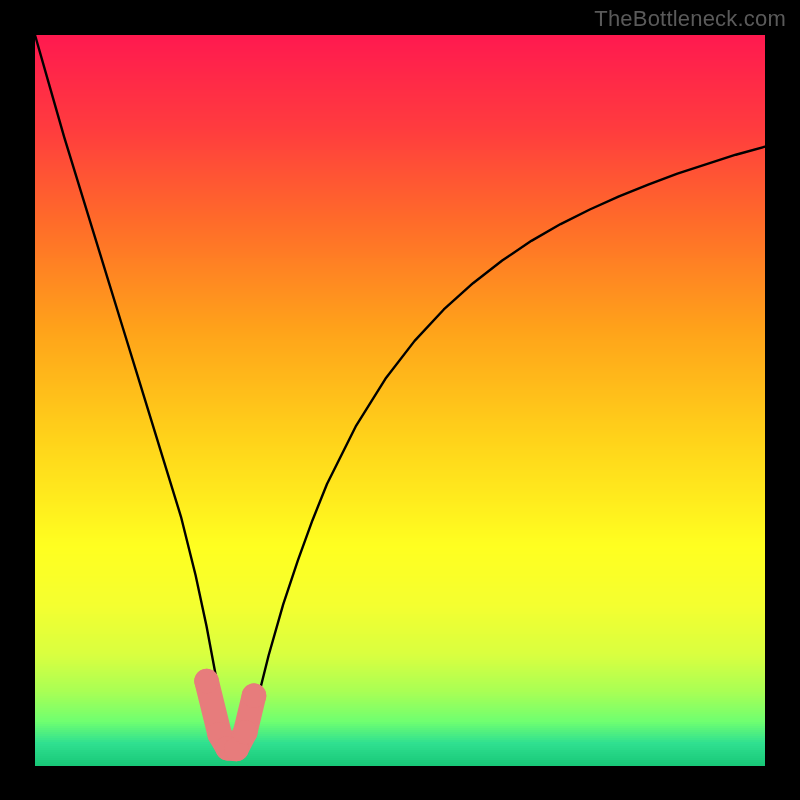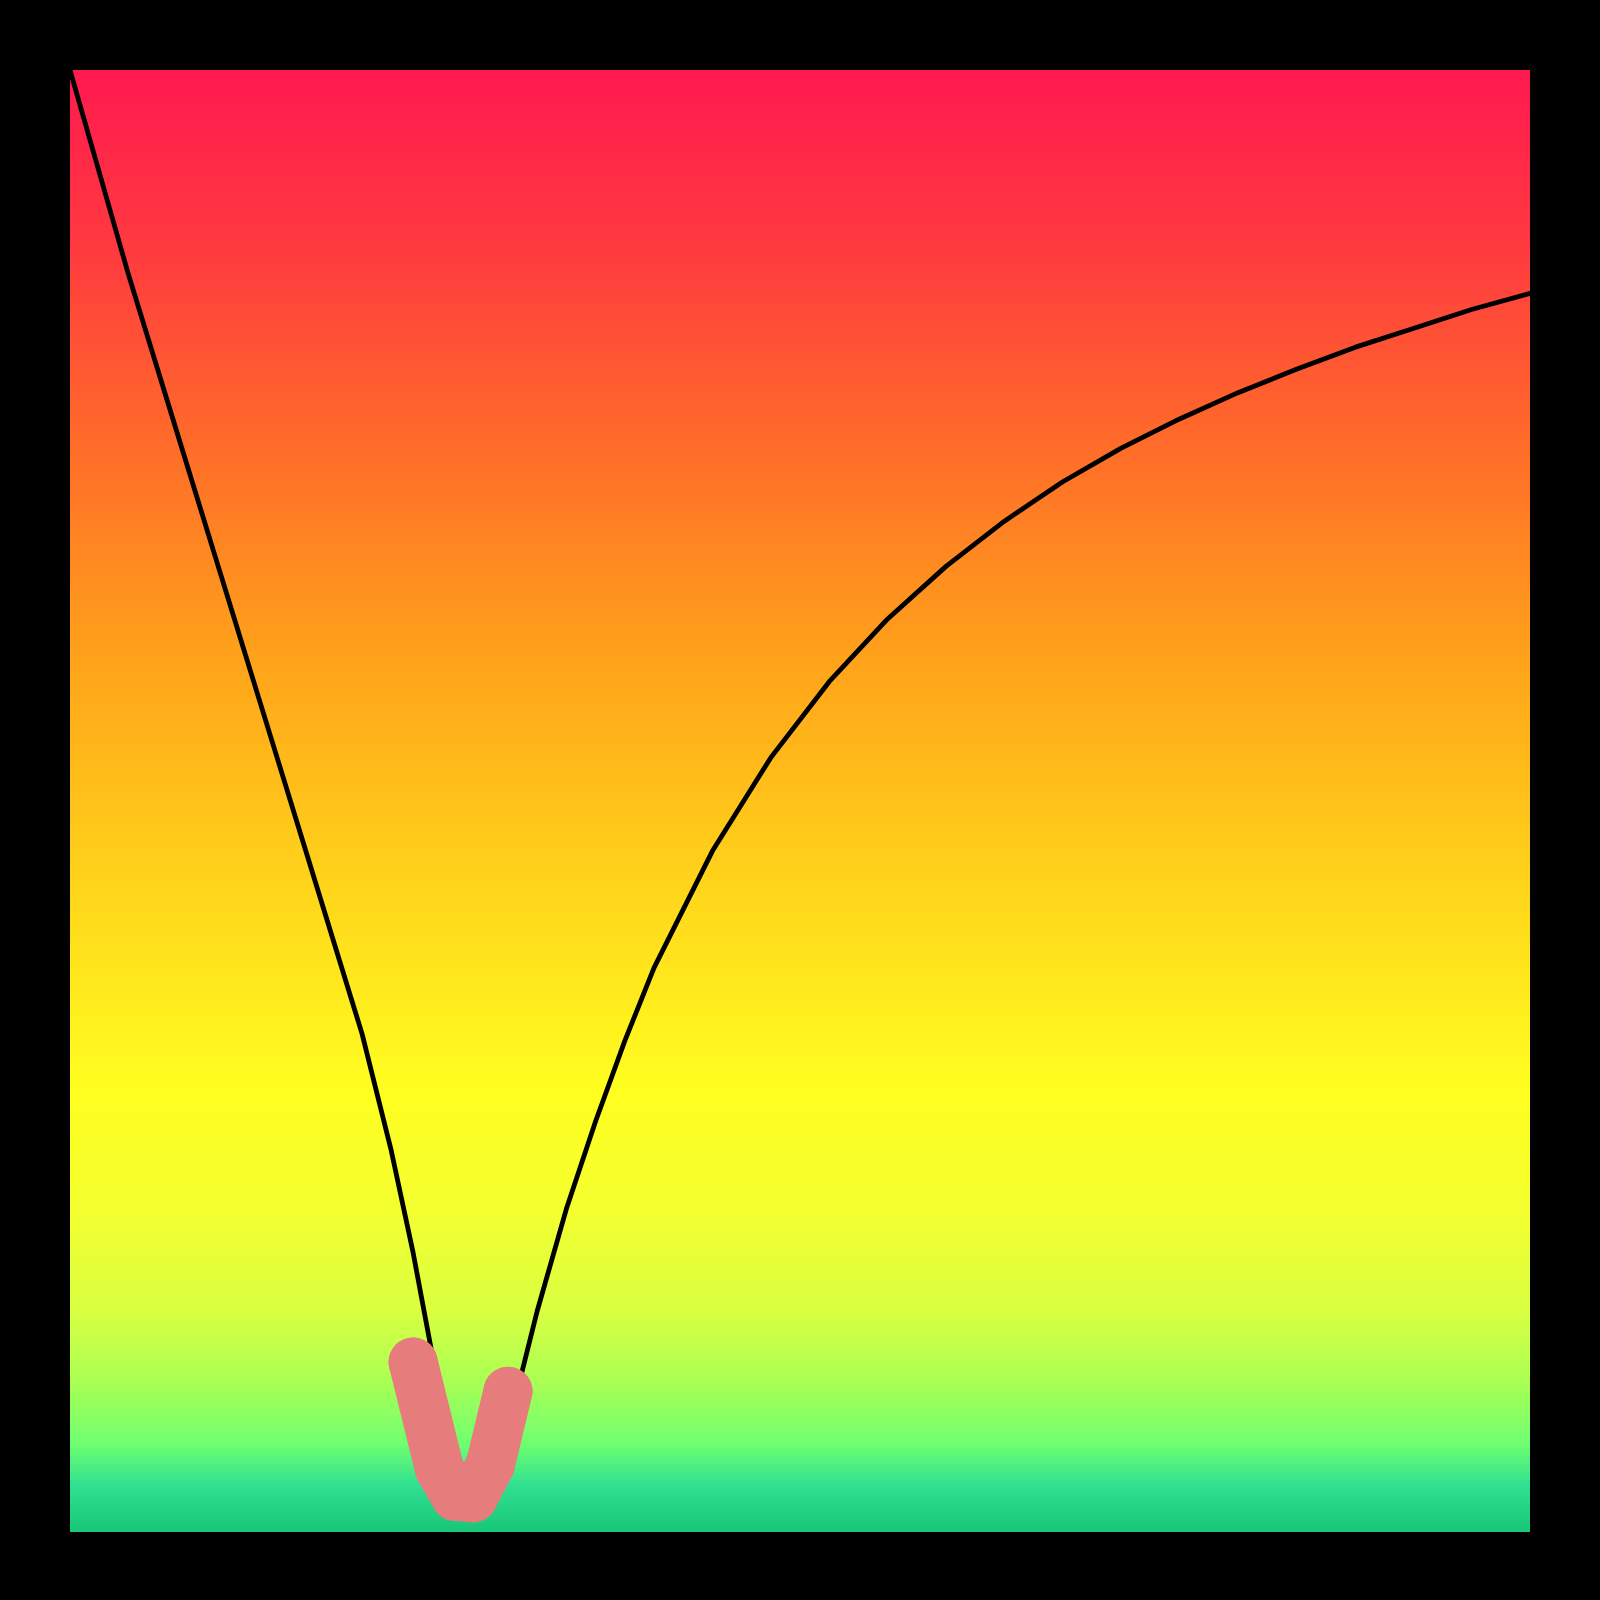--- a/index.html
+++ b/index.html
@@ -425,13 +425,14 @@
         <path d="M0.00 0.00 L14.60 51.10 L29.20 102.20 L43.80 149.65 L58.40 197.10 L73.00 244.55 L87.60 292.00 L102.20 339.45 L116.80 386.90 L131.40 434.35 L146.00 481.80 L160.60 540.20 L171.55 591.30 L182.50 649.70 L189.80 686.20 L197.10 713.21 L204.40 715.40 L211.70 700.80 L222.65 664.30 L233.60 620.50 L248.20 569.40 L262.80 525.60 L277.40 485.45 L292.00 448.95 L321.20 390.55 L350.40 343.83 L379.60 305.87 L408.80 274.48 L438.00 248.20 L467.20 225.57 L496.40 205.86 L525.60 189.07 L554.80 174.47 L584.00 161.33 L613.20 149.65 L642.40 138.70 L671.60 129.21 L700.80 119.72 L730.00 111.69 " fill="none" stroke="#000" stroke-width="2.4" stroke-linejoin="round" stroke-linecap="round"></path>
         <path d="M171.55 646.05 L184.69 699.34 L192.72 713.21 L201.48 713.94 L210.24 697.15 L219.00 660.65 " fill="none" stroke="#e77c7c" stroke-width="24.53" stroke-linecap="round" stroke-linejoin="round"></path>
         <circle cx="171.55" cy="646.05" r="12.26" fill="#e77c7c"></circle>
         <circle cx="184.69" cy="699.34" r="12.26" fill="#e77c7c"></circle>
         <circle cx="192.72" cy="713.21" r="12.26" fill="#e77c7c"></circle>
         <circle cx="201.48" cy="713.94" r="12.26" fill="#e77c7c"></circle>
         <circle cx="210.24" cy="697.15" r="12.26" fill="#e77c7c"></circle>
         <circle cx="219.00" cy="660.65" r="12.26" fill="#e77c7c"></circle>
       </svg>
   </div>
+  <div class="watermark">TheBottleneck.com</div>
 </div>
 
 </body></html>

